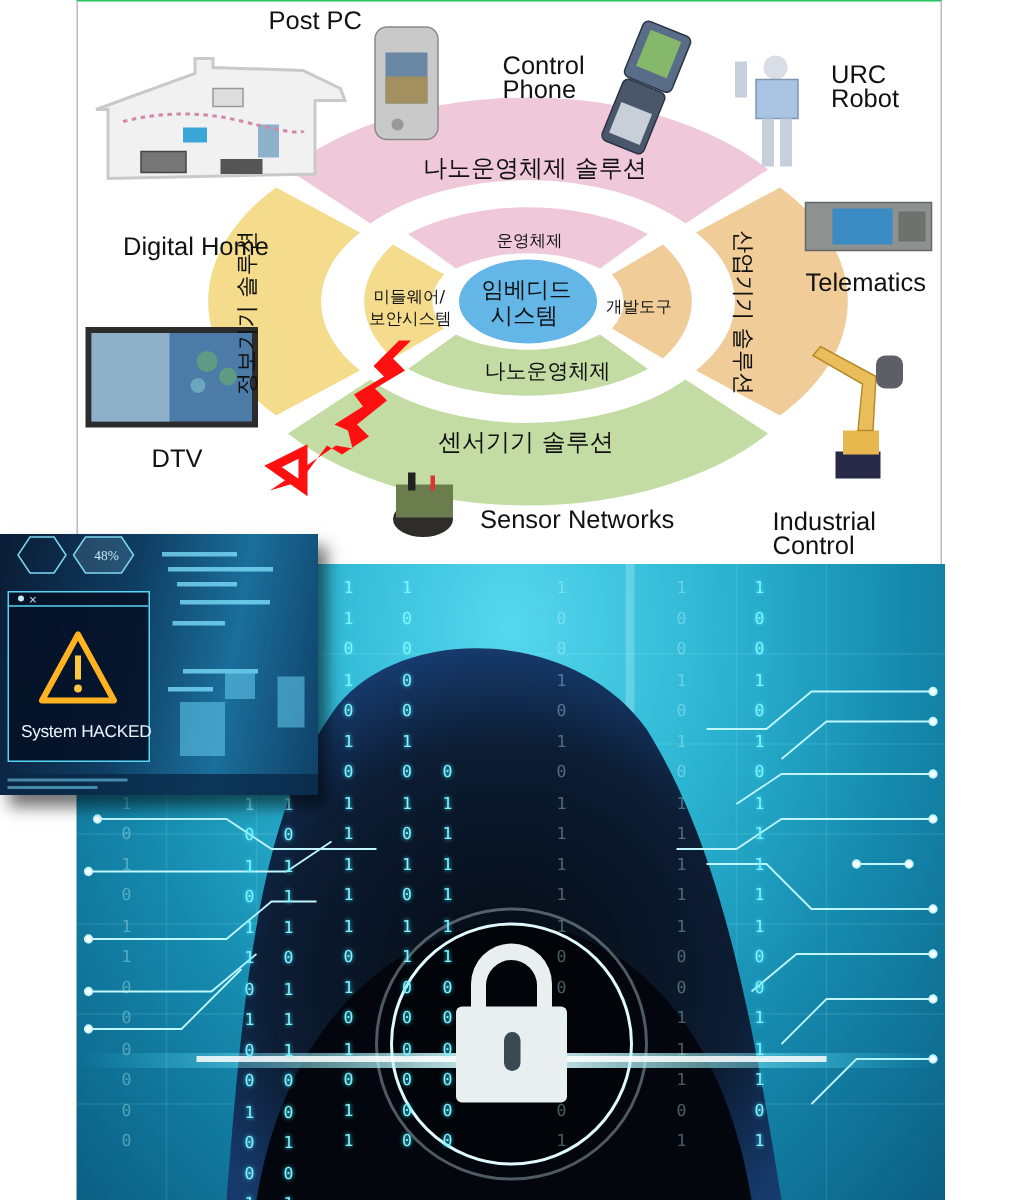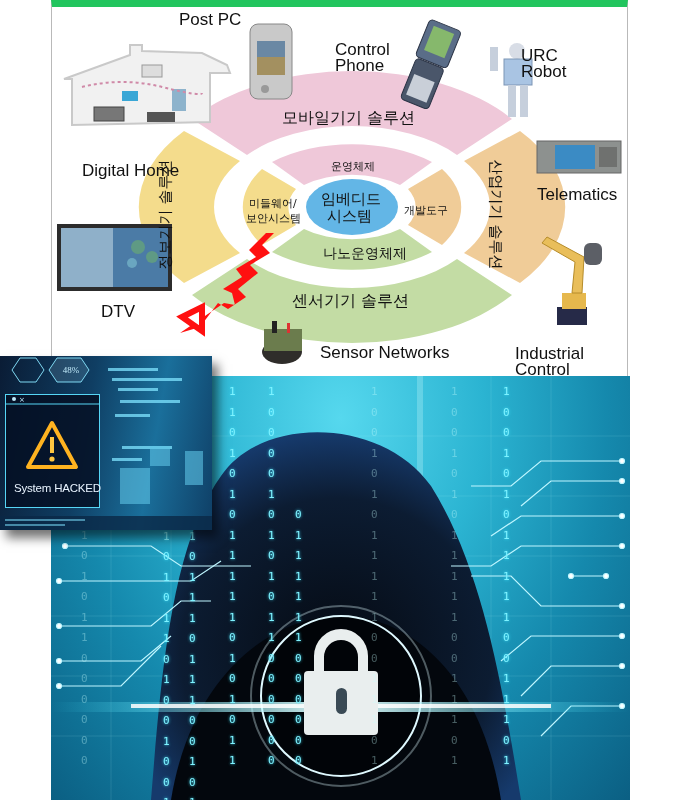--- a/index.html
+++ b/index.html
@@ -1,20 +1,20 @@
 <!DOCTYPE html>
 <html><head>
 <meta charset="utf-8">
 <style>
   html, body { margin: 0; padding: 0; }
   body { width: 680px; height: 800px; position: relative; overflow: hidden; background: #ffffff; font-family: "DejaVu Sans", "Liberation Sans", sans-serif; }
   .abs { position: absolute; }
 
   
-  #diagram { left: 51px; top: 0; width: 577px; height: 376px; background: #fff; border-left: 1px solid #b9b9b9; border-right: 1px solid #b9b9b9; border-top: 7px solid #22c55e; box-sizing: border-box; }
+  #diagram { left: 51px; top: 0; width: 577px; height: 376px; background: #fff; border-left: 1px solid #b9b9b9; border-right: 1px solid #b9b9b9; border-top: 1px solid #22c55e; box-sizing: border-box; }
   .lbl { position: absolute; color: #111; font-family: "Liberation Sans", sans-serif; font-size: 17px; line-height: 16px; white-space: pre; }
   .lbl.c { text-align: left; }
   .ko { font-family: "DejaVu Sans", sans-serif; color: #111; position: absolute; white-space: nowrap; }
 
   
   #hacker { left: 51px; top: 376px; width: 579px; height: 424px; overflow: hidden;
     background: radial-gradient(ellipse at 50% 10%, #56d8ee 0%, #2bb4d2 35%, #1589ad 65%, #0b5f83 100%); }
   .binary-col { position: absolute; top: 0; font-family: "DejaVu Sans Mono", monospace; font-size: 11px; line-height: 20.5px; color: #7ff3ff; white-space: pre; text-shadow: 0 0 3px #40e0ff; }
   .binary-col.dim { color: rgba(200,255,255,0.35); text-shadow: none; }
 
@@ -113,30 +113,30 @@
 
     <g>
       <path d="M 222,226 L 210,238 L 218,246 L 198,258 L 206,266 L 186,282 L 194,290 L 176,302 L 166,296 L 148,320 L 128,326 L 172,296 L 183,298 L 180,286 L 171,282 L 190,270 L 184,262 L 204,250 L 197,243 L 214,226 Z" fill="#ff1010"></path>
       <path d="M 130,310 L 150,300 L 150,324 Z" fill="#ffffff" stroke="#ff1010" stroke-width="6" stroke-linejoin="miter"></path>
     </g>
   </svg>
 
   <div class="lbl" style="left:127px;top:5px">Post PC</div>
   <div class="lbl" style="left:283px;top:35px">Control
 Phone</div>
-  <div class="lbl" style="left:469px;top:41px">URC
+  <div class="lbl" style="left:502px;top:41px">URC
 Robot</div>
   <div class="lbl" style="left:30px;top:156px">Digital Home</div>
   <div class="lbl" style="left:485px;top:180px">Telematics</div>
   <div class="lbl" style="left:49px;top:297px">DTV</div>
   <div class="lbl" style="left:268px;top:338px">Sensor Networks</div>
   <div class="lbl c" style="left:463px;top:339px;width:80px">Industrial
 Control</div>
 
-  <div class="ko" style="left:230px;top:101px;font-size:16px">모바일기기 솔루션</div>
+  <div class="ko" style="left:230px;top:101px;font-size:16px">나노운영체제 솔루션</div>
   <div class="ko" style="left:240px;top:284px;font-size:16px">센서기기 솔루션</div>
   <div class="ko" style="left:88px;top:198px;font-size:15px;transform:rotate(-90deg);transform-origin:center;width:130px;text-align:center;margin-left:-40px">정보기기 솔루션</div>
   <div class="ko" style="left:378px;top:198px;font-size:15px;transform:rotate(90deg);transform-origin:center;width:130px;text-align:center;margin-left:0px">산업기기 솔루션</div>
 
   <div class="ko" style="left:279px;top:152px;font-size:11px">운영체제</div>
   <div class="ko" style="left:271px;top:238px;font-size:14px">나노운영체제</div>
   <div class="ko" style="left:352px;top:196px;font-size:11px">개발도구</div>
   <div class="ko" style="left:197px;top:189px;font-size:11px">미들웨어/</div>
   <div class="ko" style="left:194px;top:204px;font-size:11px">보안시스템</div>
 

